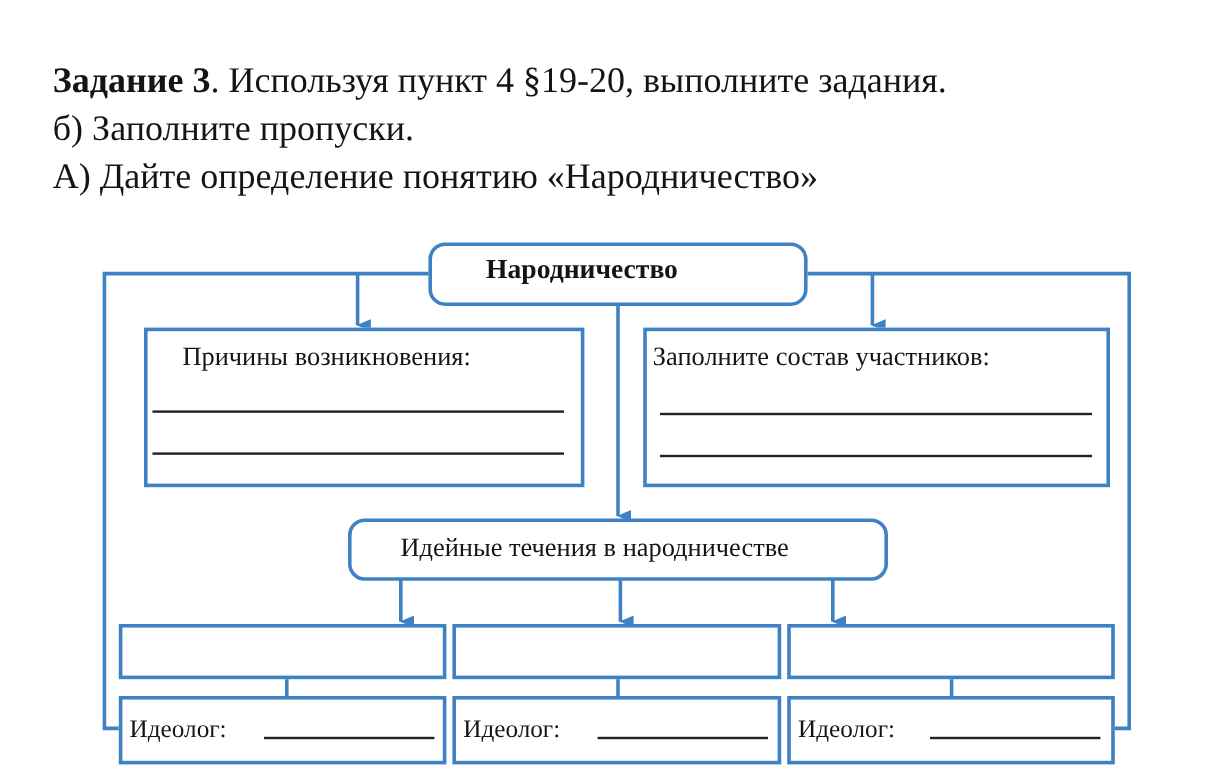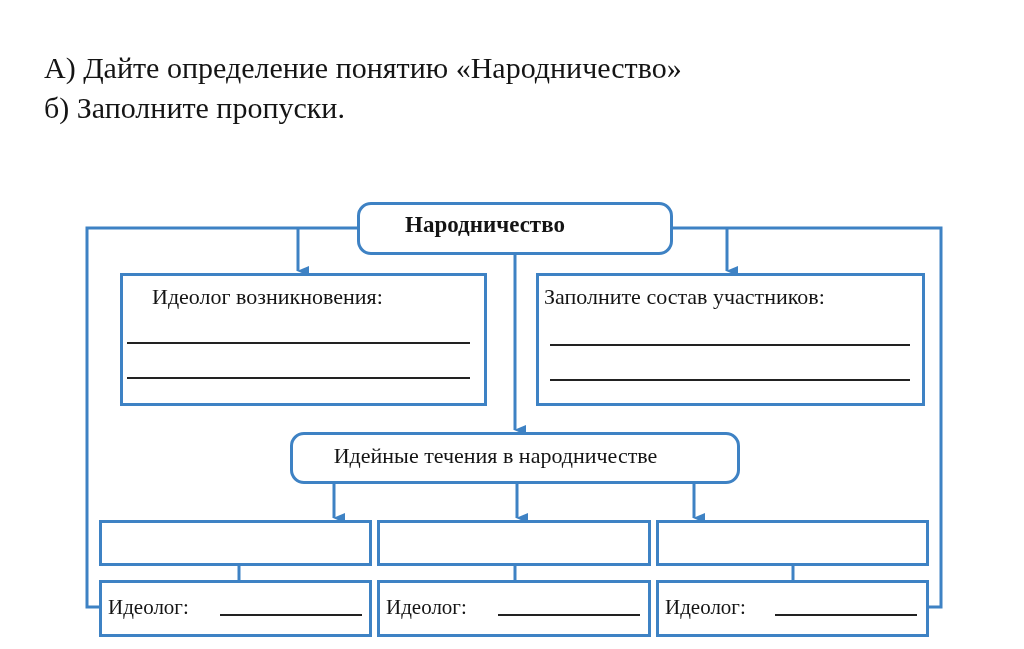--- a/index.html
+++ b/index.html
@@ -11,22 +11,23 @@
   .lbl { position:absolute; white-space:nowrap; color:#141414; }
   .box { position:absolute; box-sizing:border-box; border:3px solid #3e82c4; background:#fff; }
   .rbox { border-radius:14px; }
   .uline { position:absolute; height:2px; background:#222; }
   .ideo { font-weight:normal; font-size:21px; }
 </style>
 </head>
 <body>
 
 <div class="task">
+  <span class="line"><b>Задание 3</b><span>. Используя пункт 4 §19-20, выполните задания.</span></span>
+  <span class="line">б) Заполните пропуски.</span>
   <span class="line">А) Дайте определение понятию «Народничество»</span>
-  <span class="line">б) Заполните пропуски.</span>
 </div>
 
 <svg class="diagram" width="1024" height="649">
   <defs>
     <marker id="arr" markerWidth="10" markerHeight="12" refX="5" refY="11" orient="auto" markerUnits="userSpaceOnUse">
       <path d="M0,0 L10,0 L5,12 Z" fill="#3e82c4"></path>
     </marker>
   </defs>
   <g stroke="#3e82c4" stroke-width="3" fill="none">
 
@@ -46,21 +47,21 @@
     <line x1="239" y1="565" x2="239" y2="580"></line>
     <line x1="515" y1="565" x2="515" y2="580"></line>
     <line x1="793" y1="565" x2="793" y2="580"></line>
   </g>
 </svg>
 
 <div class="box rbox" style="left:357px; top:202px; width:316px; height:53px;"></div>
 <div class="lbl" style="left:357px; top:212px; width:256px; text-align:center; font-weight:bold; font-size:23px;">Народничество</div>
 
 <div class="box" style="left:120px; top:273px; width:367px; height:133px;"></div>
-<div class="lbl" style="left:152px; top:284px; font-size:22px;">Идеолог возникновения:</div>
+<div class="lbl" style="left:152px; top:284px; font-size:22px;">Причины возникновения:</div>
 <div class="uline" style="left:127px; top:342px; width:343px;"></div>
 <div class="uline" style="left:127px; top:377px; width:343px;"></div>
 
 <div class="box" style="left:536px; top:273px; width:389px; height:133px;"></div>
 <div class="lbl" style="left:544px; top:284px; font-size:22px;">Заполните состав участников:</div>
 <div class="uline" style="left:550px; top:344px; width:360px;"></div>
 <div class="uline" style="left:550px; top:379px; width:360px;"></div>
 
 <div class="box rbox" style="left:290px; top:432px; width:450px; height:52px;"></div>
 <div class="lbl" style="left:290px; top:443px; width:411px; text-align:center; font-size:22px;">Идейные течения в народничестве</div>

